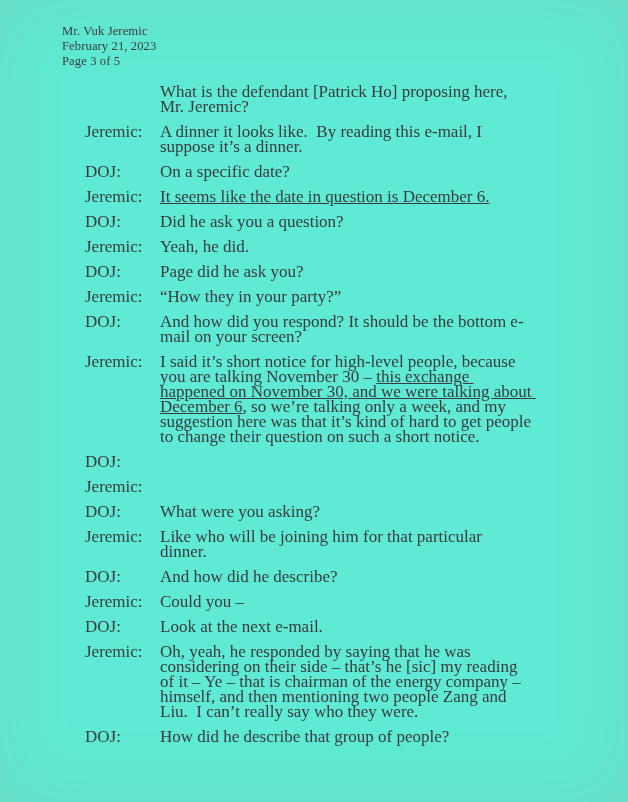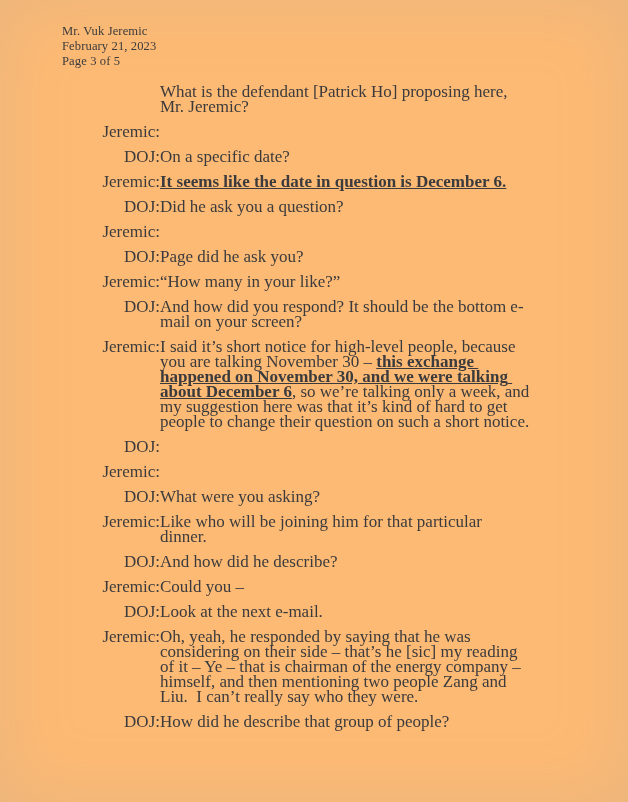--- a/index.html
+++ b/index.html
@@ -4,21 +4,21 @@
 <style>
   html, body {
     margin: 0;
     padding: 0;
     background: #e8e8e6;
   }
   .paper {
     position: relative;
     width: 628px;
     height: 802px;
-    background: #fdba74;
+    background: #5eead4;
     box-shadow: inset 0 0 70px rgba(165,165,158,0.22);
     font-family: "Liberation Serif", serif;
     color: #3b3b3d;
     overflow: hidden;
   }
   .header {
     position: absolute;
     left: 62px;
     top: 24px;
     font-size: 12.6px;
@@ -35,71 +35,72 @@
   }
   .entry {
     display: flex;
     margin-bottom: 10px;
     font-size: 17px;
     line-height: 15px;
   }
   .speaker {
     flex: 0 0 75px;
     width: 75px;
-    text-align: right;
   }
   .text {
     flex: 1 1 auto;
     white-space: pre-wrap;
   }
   .em {
-    font-weight: bold;
+    font-weight: normal;
     text-decoration: underline;
     margin-top: 24px;
   }
 </style>
 </head>
 <body>
 
 <div class="paper">
   <div class="header">
     <div>Mr. Vuk Jeremic</div>
     <div>February 21, 2023</div>
     <div>Page 3 of 5</div>
   </div>
   <div class="transcript" id="transcript">
       <div class="entry">
         <div class="speaker"></div>
         <div class="text"><span>What is the defendant [Patrick Ho] proposing here, Mr. Jeremic?</span></div>
       </div>
       <div class="entry">
         <div class="speaker">Jeremic:</div>
+        <div class="text"><span>A dinner it looks like.  By reading this e-mail, I suppose it’s a dinner.</span></div>
       </div>
       <div class="entry">
         <div class="speaker">DOJ:</div>
         <div class="text"><span>On a specific date?</span></div>
       </div>
       <div class="entry">
         <div class="speaker">Jeremic:</div>
         <div class="text"><span class="em">It seems like the date in question is December 6.</span></div>
       </div>
       <div class="entry">
         <div class="speaker">DOJ:</div>
         <div class="text"><span>Did he ask you a question?</span></div>
       </div>
       <div class="entry">
         <div class="speaker">Jeremic:</div>
+        <div class="text"><span>Yeah, he did.</span></div>
       </div>
       <div class="entry">
         <div class="speaker">DOJ:</div>
         <div class="text"><span>Page did he ask you?</span></div>
       </div>
       <div class="entry">
         <div class="speaker">Jeremic:</div>
-        <div class="text"><span>“How many in your like?”</span></div>
+        <div class="text"><span>“How they in your party?”</span></div>
       </div>
       <div class="entry">
         <div class="speaker">DOJ:</div>
         <div class="text"><span>And how did you respond? It should be the bottom e-mail on your screen?</span></div>
       </div>
       <div class="entry">
         <div class="speaker">Jeremic:</div>
         <div class="text"><span>I said it’s short notice for high-level people, because you are talking November 30 – </span><span class="em">this exchange happened on November 30, and we were talking about December 6</span><span>, so we’re talking only a week, and my suggestion here was that it’s kind of hard to get people to change their question on such a short notice.</span></div>
       </div>
       <div class="entry">

